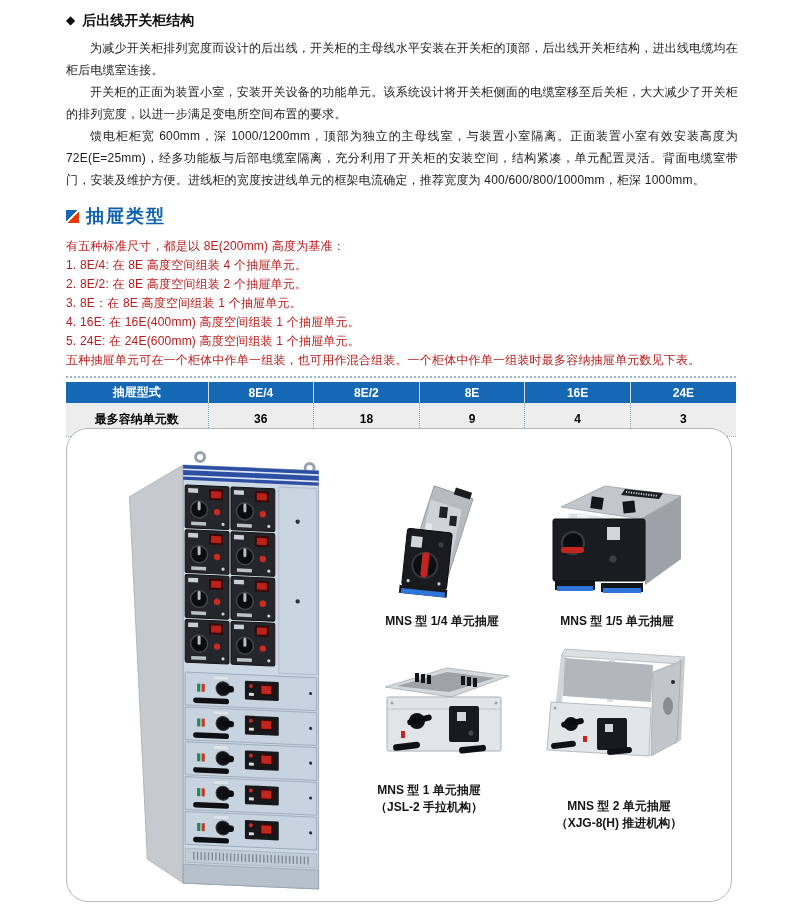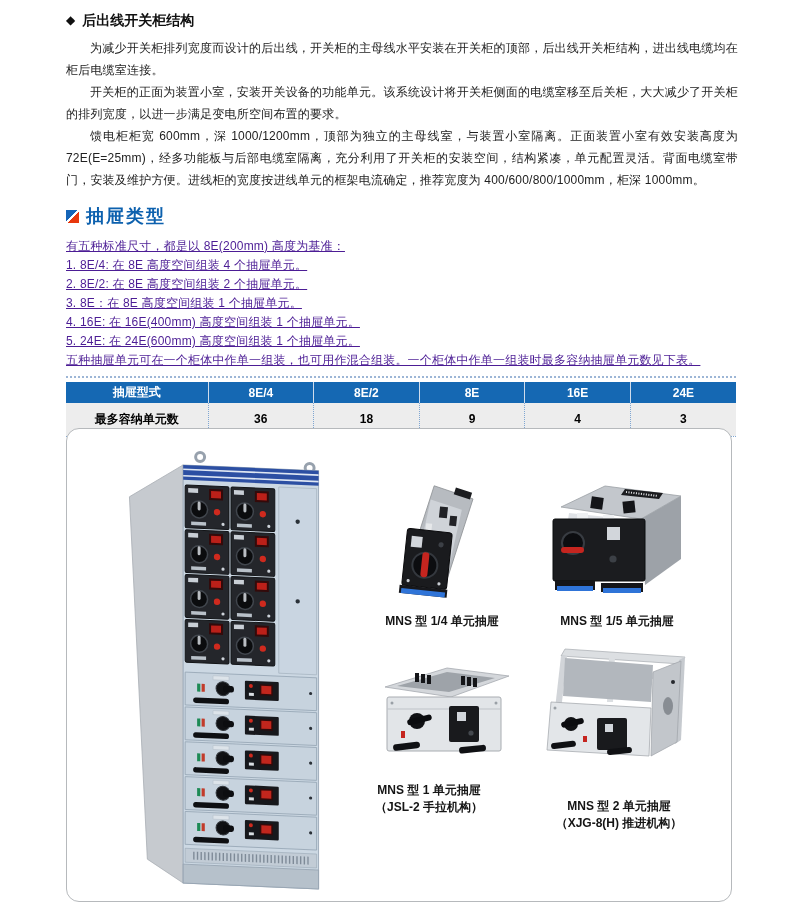--- a/index.html
+++ b/index.html
@@ -13,37 +13,37 @@
         display:flex; align-items:center; gap:7px; }
   .h1 .bullet { font-size:12px; color:#101010; }
   .para { font-size:12px; line-height:22px; color:#212121; text-indent:2em;
           text-align:justify; letter-spacing:0.2px; }
 
   
   .sec-head { display:flex; align-items:center; gap:7px; margin-top:13px; margin-bottom:9px; }
   .sec-icon { width:13px; height:13px; flex:0 0 13px;
               background:linear-gradient(135deg,#1565b8 0 45%,#ffffff 45% 56%,#e8380d 56% 100%); }
   .sec-title { font-size:18px; font-weight:bold; color:#0d61ae; letter-spacing:2px; }
-  .list { font-size:12px; color:#4c1d95;text-decoration:underline; }
+  .list { font-size:12px; color:#b91c1c; }
   .list .li { line-height:19px; letter-spacing:0.2px; }
 
   
   .dots-top { border-top:2px dotted #9db6d6; margin:6px 0 4px 0; width:670px; }
   table.cap { width:670px; border-collapse:collapse; table-layout:fixed; }
   table.cap th { background:#1568b3; color:#ffffff; font-size:12px; font-weight:600;
                  height:21px; text-align:center; border-left:1px solid #cfdcec; }
   table.cap th:first-child { border-left:none; width:142px; }
   table.cap td { background:#ededed; color:#000; font-size:12px; font-weight:bold;
                  height:33px; text-align:center; border-left:1px dotted #7fa6d2;
                  border-bottom:1px dotted #7fa6d2; }
   table.cap td:first-child { border-left:none; }
 
   
   .gallery { position:absolute; left:66px; top:428px; width:666px; height:474px;
-             background:#fff; border:1px solid #b6b9bc; border-radius:13px; }
+             background:#fff; border:1px solid #b6b9bc; border-radius:22px; }
   .gallery svg { position:absolute; }
   .cab   { left:56px;  top:18px;  width:206px; height:448px; }
   .ph-q  { left:325px; top:55px;  width:110px; height:125px; }
   .ph-h  { left:478px; top:50px;  width:150px; height:125px; }
   .ph-1  { left:312px; top:230px; width:135px; height:120px; }
   .ph-2  { left:468px; top:215px; width:160px; height:135px; }
   .caption { position:absolute; width:180px; text-align:center; font-size:12px;
              font-weight:600; color:#151515; line-height:17px; }
   .cap-q { left:285px; top:184px; }
   .cap-h { left:460px; top:184px; }

